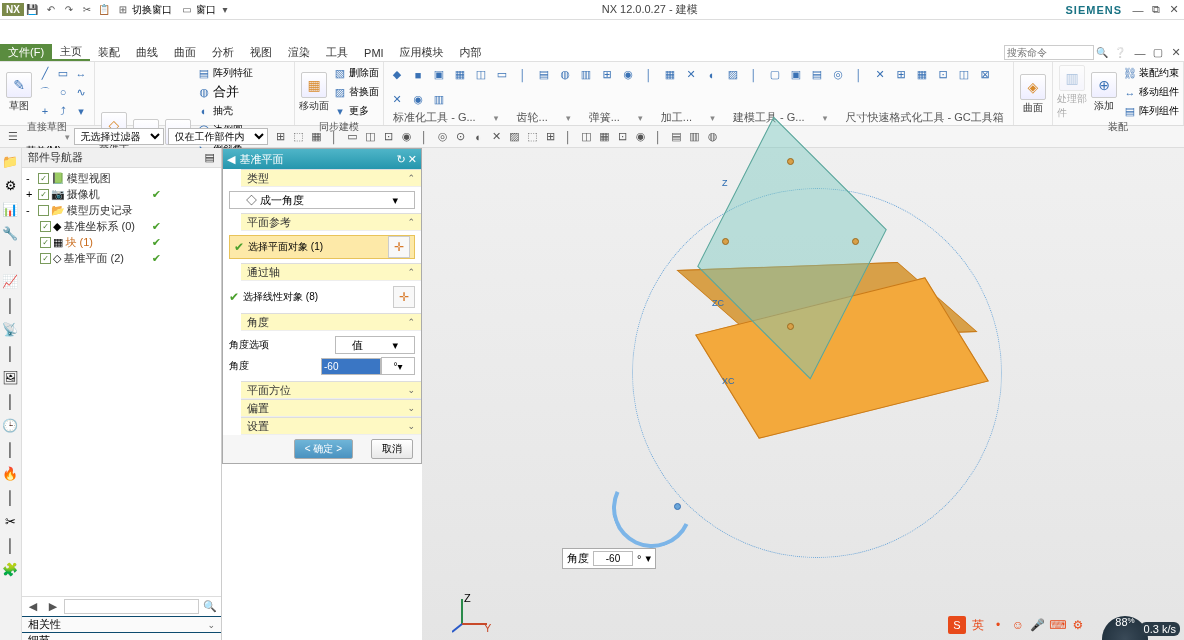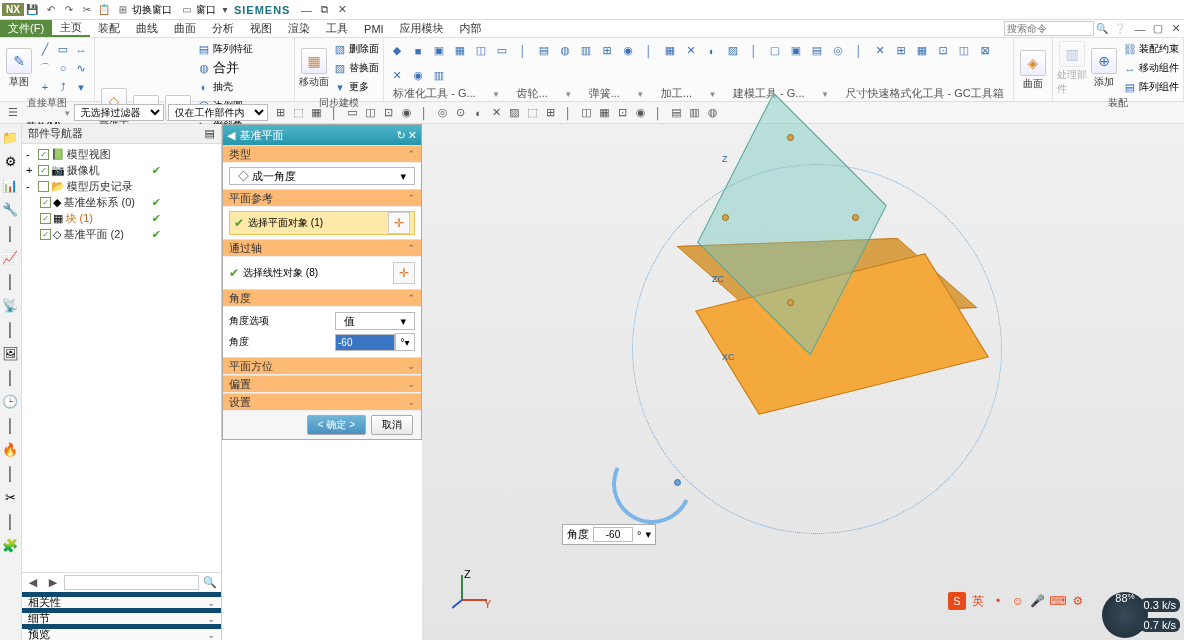--- a/index.html
+++ b/index.html
@@ -5,21 +5,21 @@
 * { margin:0; padding:0; box-sizing:border-box; font-family:"Microsoft YaHei",Arial,sans-serif; font-size:11px; user-select:none; }
 body { width:1184px; height:640px; background:#fff; overflow:hidden; position:relative; }
 .row { display:flex; align-items:center; }
 .titlebar { height:20px; background:#fff; border-bottom:1px solid #ddd; display:flex; align-items:center; padding:0 2px; }
 .nx-badge { background:#7c8a4a; color:#fff; font-weight:bold; padding:1px 4px; font-size:10px; }
 .tb-ic { width:16px; height:16px; display:inline-flex; align-items:center; justify-content:center; margin:0 1px; font-size:10px; color:#555; }
 .title-center { flex:1; text-align:center; color:#444; font-size:11px; }
 .siemens { color:#1a7384; font-weight:bold; letter-spacing:1px; font-size:11px; margin-right:6px; }
 .win-btn { width:16px; height:14px; display:inline-flex; align-items:center; justify-content:center; color:#555; margin-left:2px; }
 
-.menubar { height:18px; background:#fff; display:flex; align-items:stretch; border-bottom:1px solid #e0e0e0; }
+.menubar { height:18px; background:#fff; display:flex; align-items:stretch; border-bottom:1px solid #e0e0e0;margin-top:24px; }
 .menu-file { background:#5a8c3f; color:#fff; padding:0 8px; display:flex; align-items:center; }
 .menu-tab { padding:0 8px; display:flex; align-items:center; color:#333; }
 .menu-tab.active { border-bottom:2px solid #5a8c3f; }
 .menu-search { margin-left:auto; display:flex; align-items:center; }
 .menu-search input { border:1px solid #ccc; font-size:10px; height:15px; width:90px; padding:0 2px; }
 
 .ribbon { height:64px; background:#fbfbfb; border-bottom:1px solid #ddd; display:flex; }
 .rib-grp { border-right:1px solid #e4e4e4; padding:2px 4px 0; display:flex; flex-direction:column; }
 .rib-body { flex:1; display:flex; align-items:center; gap:2px; }
 .rib-lbl { text-align:center; font-size:10px; color:#555; padding-bottom:1px; }
@@ -42,38 +42,38 @@
 
 .nav { width:200px; background:#fff; border-right:1px solid #ccc; display:flex; flex-direction:column; }
 .nav-hd { height:20px; background:#f0f0f0; border-bottom:1px solid #ddd; padding:0 6px; display:flex; align-items:center; font-size:11px; color:#333; justify-content:space-between;}
 .nav-cols { display:flex; border-bottom:1px solid #ddd; height:18px; }
 .nav-col { padding:0 6px; border-right:1px solid #eee; font-size:10px; color:#444; display:flex; align-items:center; }
 .nav-tree { flex:1; overflow:auto; padding:2px 0; }
 .tree-row { display:flex; align-items:center; height:16px; padding-left:4px; gap:2px; font-size:10px; }
 .tree-row.l1{ padding-left:18px;}
 .chk { width:11px; height:11px; border:1px solid #7a9b5c; background:#fff; display:inline-flex; align-items:center; justify-content:center; font-size:8px; color:#4a7a2c; }
 .tick { color:#4aa02c; margin-left:auto; margin-right:60px; font-size:11px; }
-.nav-bot-sec { height:16px; border-top:5px solid #0c4a6e; padding:0 6px; display:flex; align-items:center; justify-content:space-between; background:#fafafa; font-size:10px;}
+.nav-bot-sec { height:16px; border-top:1px solid #0c4a6e; padding:0 6px; display:flex; align-items:center; justify-content:space-between; background:#fafafa; font-size:10px;}
 .finder { height:20px; border-top:1px solid #ddd; display:flex; align-items:center; padding:2px; gap:2px; }
 .finder input{ flex:1; border:1px solid #ccc; height:15px; font-size:10px; }
 
 .dlg { width:200px; background:#fff; border:1px solid #aaa; display:flex; flex-direction:column; height:fit-content; }
 .dlg-hd { height:20px; background:linear-gradient(#4fb5c8,#2596ad); color:#fff; display:flex; align-items:center; padding:0 4px; font-size:11px; }
 .dlg-hd-ic { font-size:11px; margin-right:4px; }
 .dlg-hd-x { margin-left:auto; display:flex; gap:2px; }
-.dlg-sec-hd { height:18px; background:#fdba74; border-top:1px solid #ddd; border-bottom:1px solid #eee; padding:0 6px; display:flex; align-items:center; justify-content:space-between; font-size:10px; color:#333; }
+.dlg-sec-hd { height:18px; background:#fef9c3; border-top:1px solid #ddd; border-bottom:1px solid #eee; padding:0 6px; display:flex; align-items:center; justify-content:space-between; font-size:10px; color:#333;margin-left:18px; }
 .dlg-body { padding:4px 6px; }
-.dlg-sel { width:100%; border:1px solid #bbb; height:18px; font-size:10px; background:#fff; display:flex; align-items:center; padding:0 8px; justify-content:space-between;}
+.dlg-sel { width:100%; border:1px solid #bbb; height:18px; font-size:10px; background:#fff; display:flex; align-items:center; padding:0 16px; justify-content:space-between;}
 .sel-row { display:flex; align-items:center; height:24px; gap:4px; }
 .sel-row.hi { background:#fde9a8; border:1px solid #e8c35a; padding:0 4px; }
 .sel-row .ck{ color:#4aa02c; font-size:12px; }
 .sel-btn { width:22px; height:22px; border:1px solid #ccc; background:#f8f8f8; display:flex; align-items:center; justify-content:center; font-size:12px; color:#d87a2a; }
 .dlg-inp { border:1px solid #bbb; height:17px; width:60px; font-size:10px; padding:0 2px; background:#fff; }
 .dlg-inp.hl { background:#3a76c4; color:#fff; }
-.dlg-foot { height:28px; display:flex; align-items:center; justify-content:flex-end; gap:5px; padding:0 8px; background:#f6f6f6; }
+.dlg-foot { height:28px; display:flex; align-items:center; justify-content:flex-end; gap:18px; padding:0 8px; background:#f6f6f6; }
 .dlg-btn { border:1px solid #aaa; background:linear-gradient(#fff,#e8e8e8); padding:2px 10px; font-size:10px; border-radius:2px; }
 .dlg-btn.ok{ background:linear-gradient(#6fb5d8,#4a92c0); color:#fff; }
 
 .viewport { flex:1; background:linear-gradient(#f0f0f0,#e4e4e4); position:relative; }
 .orbit { position:absolute; left:210px; top:40px; width:370px; height:370px; border:1px dotted #6aa5d8; border-radius:50%; }
 .arc { position:absolute; left:190px; top:320px; width:80px; height:80px; border:4px solid #7cb5e8; border-top-color:transparent; border-right-color:transparent; border-radius:50%; transform:rotate(-20deg); }
 .block { position:absolute; left:305px; top:150px; width:230px; height:120px; background:#f3a93c; transform:skewY(-14deg) skewX(28deg); border:1px solid #c87a1a; }
 .block-top { position:absolute; left:290px; top:118px; width:230px; height:70px; background:#d8a048; transform:skewX(48deg) rotate(-2deg); border:1px solid #c87a1a; }
 .plane { position:absolute; left:290px; top:20px; width:160px; height:160px; background:rgba(120,200,190,.45); border:1px solid #5aa59a; transform:rotate(45deg) skewX(18deg); }
 .handle { position:absolute; width:7px; height:7px; background:#d8a048; border:1px solid #9a6a20; border-radius:50%; }
@@ -97,20 +97,21 @@
   <span class="tb-ic">💾</span>
   <span class="tb-ic">↶</span>
   <span class="tb-ic">↷</span>
   <span class="tb-ic">✂</span>
   <span class="tb-ic">📋</span>
   <span class="tb-ic">⊞</span>
   <span style="font-size:10px;margin-right:6px;">切换窗口</span>
   <span class="tb-ic">▭</span>
   <span style="font-size:10px;">窗口</span>
   <span class="tb-ic">▾</span>
+  <div class="title-center">NX 12.0.0.27 - 建模</div>
   <span class="siemens">SIEMENS</span>
   <span class="win-btn">—</span>
   <span class="win-btn">⧉</span>
   <span class="win-btn">✕</span>
 </div>
 
 <div class="menubar">
   <div class="menu-file">文件(F)</div>
   <div id="menu-tabs" style="display: flex;">
       <div class="menu-tab active">主页</div>

